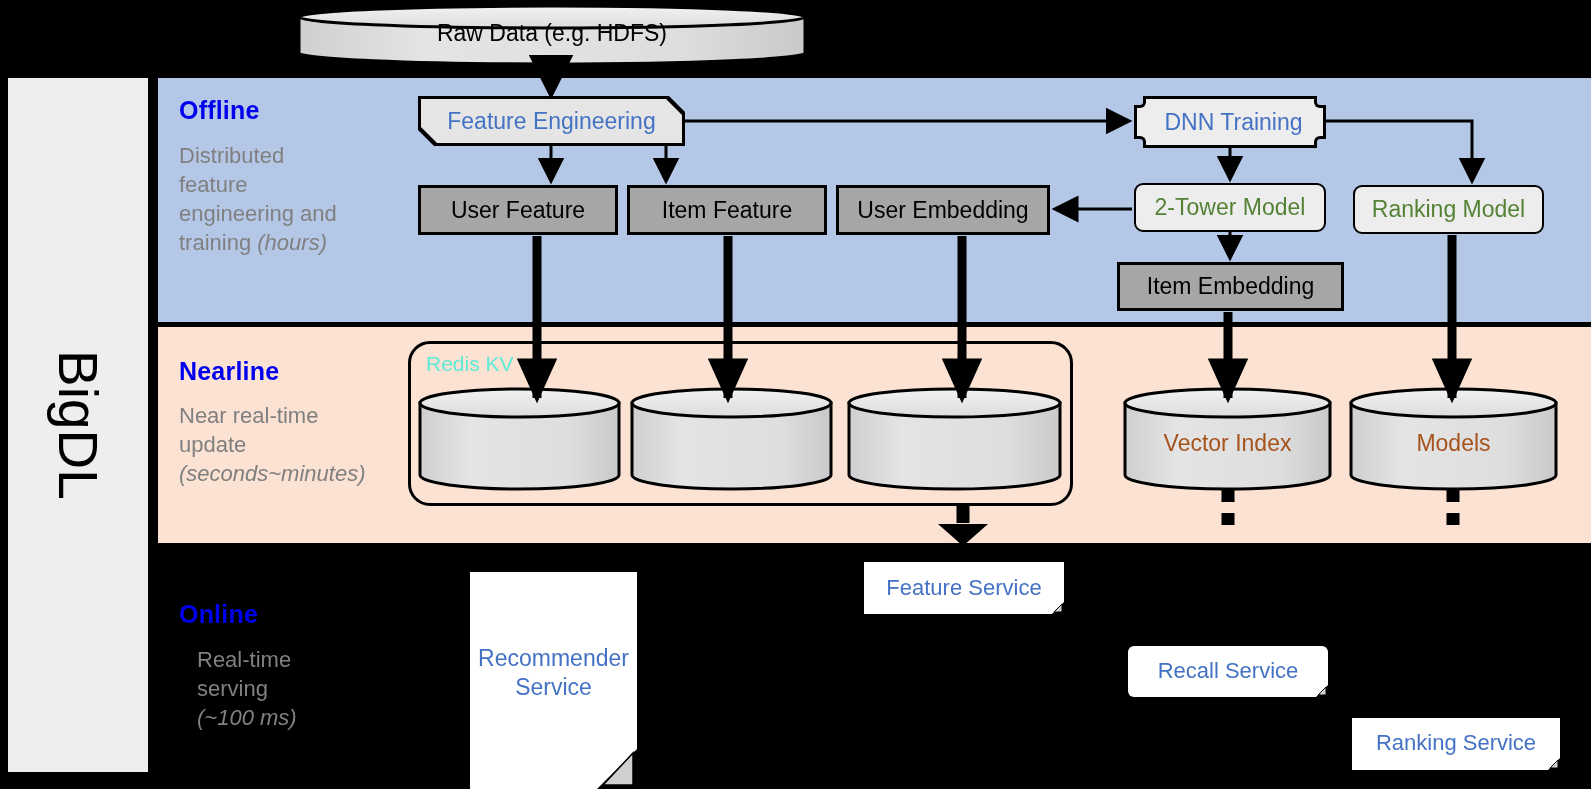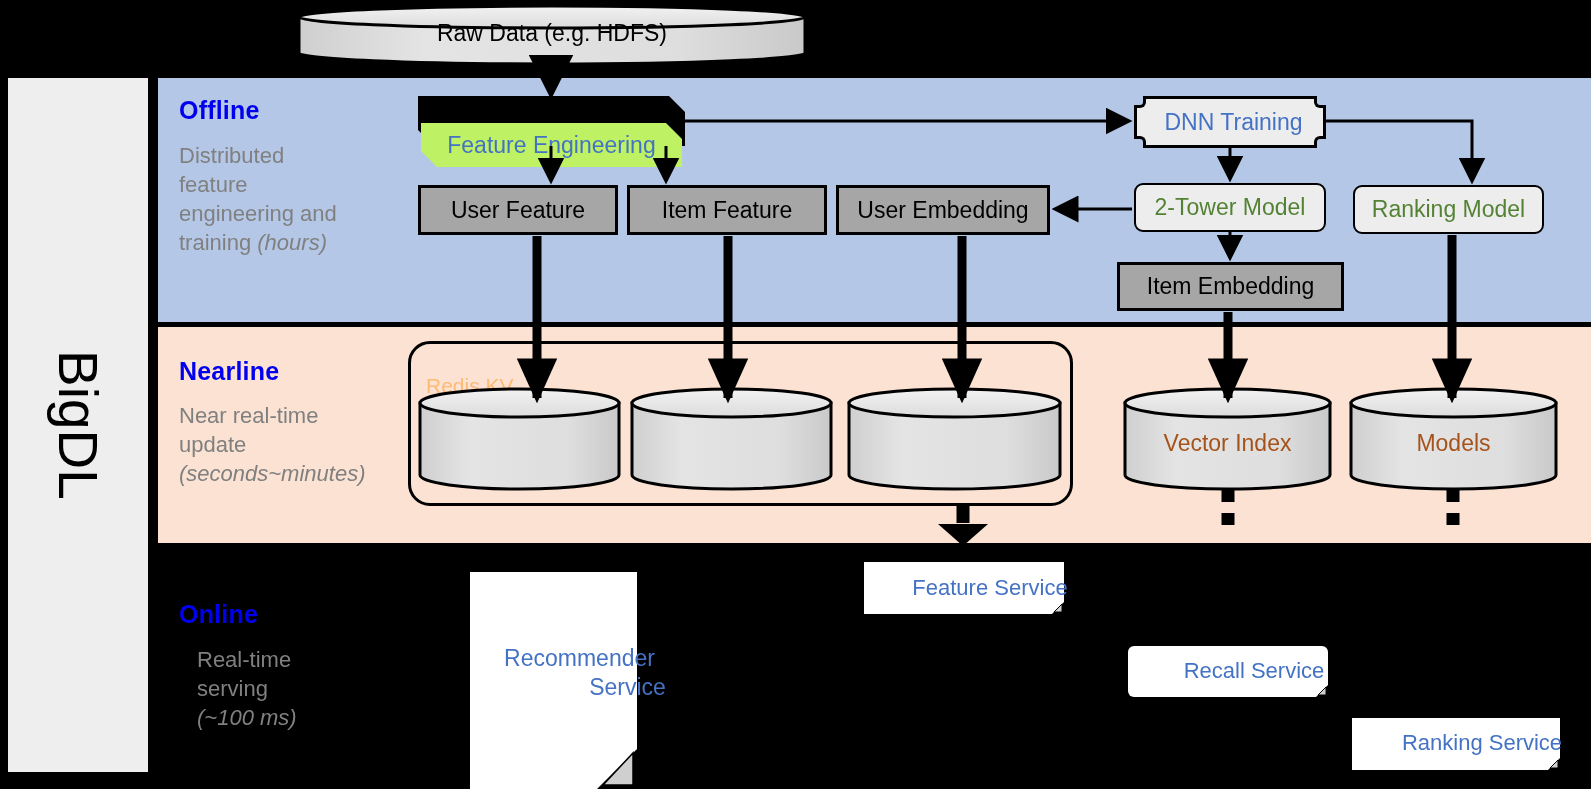--- a/index.html
+++ b/index.html
@@ -26,41 +26,41 @@
   
   .gbox{background:#a6a6a6;border:3px solid #000;display:flex;align-items:center;
         justify-content:center;color:#000;font-size:23px;}
   .pbox{background:#ededed;border:2.5px solid #000;display:flex;align-items:center;
         justify-content:center;font-size:23px;border-radius:9px;}
   .blue-t{color:#4472c4;}
   .green-t{color:#548235;}
   .brown-t{color:#a5521b;}
 
   
-  #feature-engineering{background:#bef264;border:none;
-      clip-path:polygon(0 0, calc(100% - 16px) 0, 100% 16px, 100% 100%, 16px 100%, 0 calc(100% - 16px));margin-top:24px;}
+  #feature-engineering{background:#e5e5e5;border:none;
+      clip-path:polygon(0 0, calc(100% - 16px) 0, 100% 16px, 100% 100%, 16px 100%, 0 calc(100% - 16px));}
   #fe-border{background:#000;
       clip-path:polygon(0 0, calc(100% - 16px) 0, 100% 16px, 100% 100%, 16px 100%, 0 calc(100% - 16px));}
 
   
   #dnn-border{background:#000;border-radius:4px;}
   #dnn-training{background:#ededed;display:flex;align-items:center;justify-content:center;font-size:23px;padding-left:7px;}
 
   
   .cyl{position:absolute;}
   .cyl svg{display:block;}
   .cyl-label{position:absolute;left:0;width:100%;text-align:center;font-size:23px;}
 
   
   #redis-box{border:3px solid #000;border-radius:22px;background:transparent;}
-  #redis-label{font-size:21px;color:#fdba74;margin-top:22px;}
+  #redis-label{font-size:21px;color:#5eead4;}
 
   
   .doc{background:#fff;position:absolute;}
-  .doc-txt{position:absolute;left:0;width:100%;text-align:center;color:#4472c4;padding-left:26px;}
+  .doc-txt{position:absolute;left:0;width:100%;text-align:center;color:#4472c4;}
 
   svg.ov{position:absolute;left:0;top:0;width:1591px;height:789px;pointer-events:none;overflow:visible;}
 </style>
 </head>
 <body>
 
 <div id="stage">
 
   <div class="abs" id="sidebar">
     <span id="sidebar-label">BigDL</span>
@@ -179,21 +179,21 @@
   <div class="cyl" style="left:1348px;top:386px;">
     <svg width="211" height="106" viewBox="0 0 211 106">
       <path d="M3,17 L3,89 a102.5,14 0 0 0 205,0 L208,17 Z" fill="url(#cylBodyG)" stroke="#000" stroke-width="3"></path>
       <ellipse cx="105.5" cy="17" rx="102.5" ry="14" fill="url(#cylTopG)" stroke="#000" stroke-width="3"></ellipse>
     </svg>
     <div class="cyl-label brown-t" style="top:44px;">Models</div>
   </div>
 
   <div class="doc" style="left:470px;top:572px;width:167px;height:217px;">
     <div class="doc-txt" style="top:73px;font-size:23px;">Recommender</div>
-    <div class="doc-txt" style="top:102px;font-size:23px;margin-left:48px;">Service</div>
+    <div class="doc-txt" style="top:102px;font-size:23px;">Service</div>
     <svg style="position:absolute;right:0;bottom:0;" width="40" height="40" viewBox="0 0 40 40">
       <path d="M40,0 L40,40 L0,40 Z" fill="#000"></path>
       <path d="M36,4 L36,36 L6,36 Z" fill="#cfcfcf" stroke="#000" stroke-width="1.5"></path>
     </svg>
   </div>
 
   <div class="doc" style="left:864px;top:562px;width:200px;height:52px;">
     <div class="doc-txt" style="top:13px;font-size:22px;">Feature Service</div>
     <svg style="position:absolute;right:0;bottom:0;" width="12" height="12" viewBox="0 0 12 12">
       <path d="M12,0 L12,12 L0,12 Z" fill="#000"></path>

